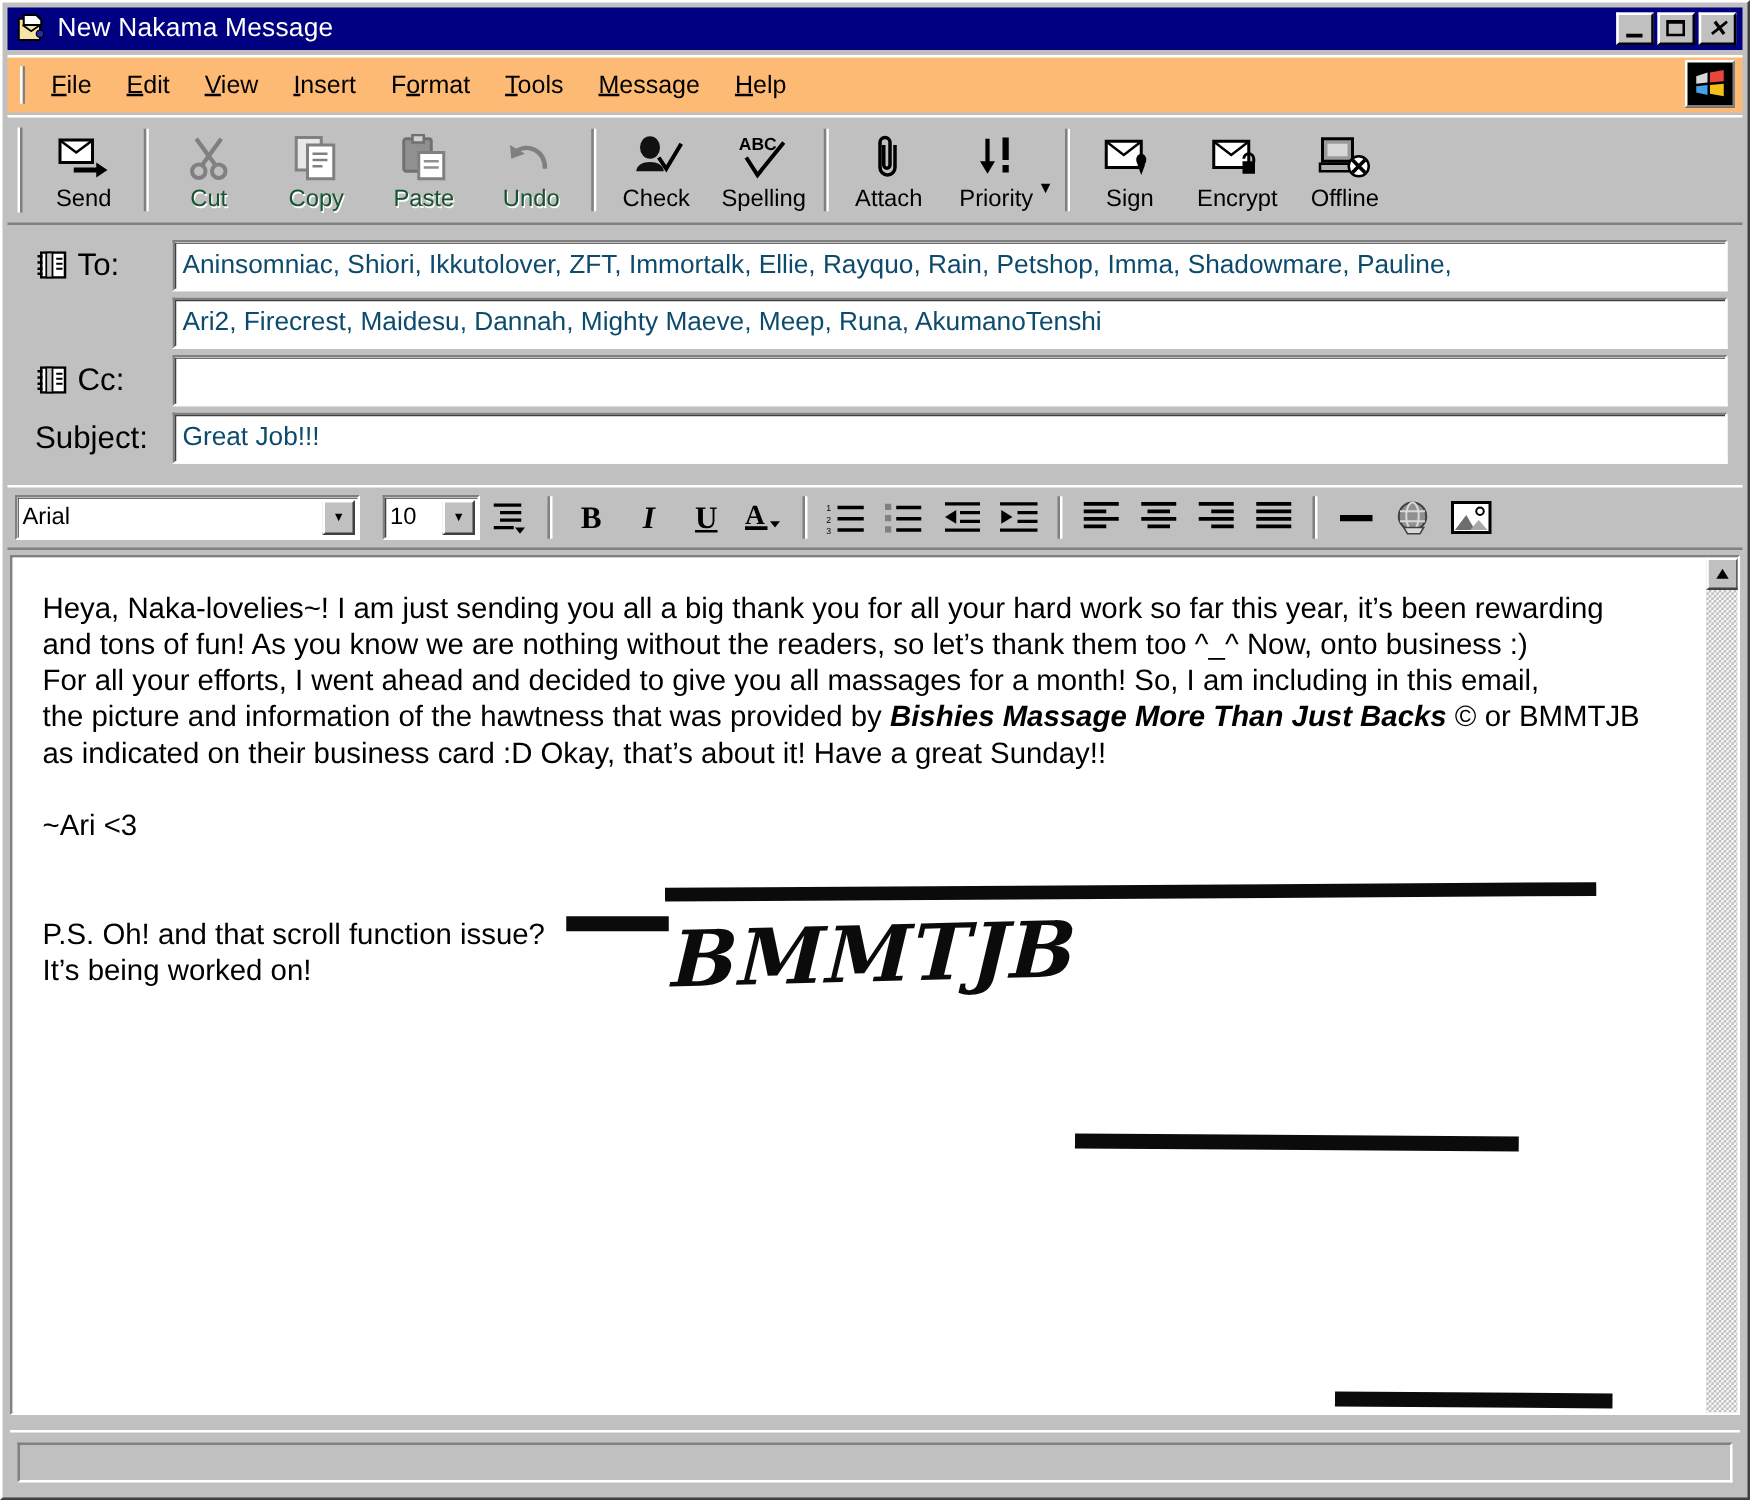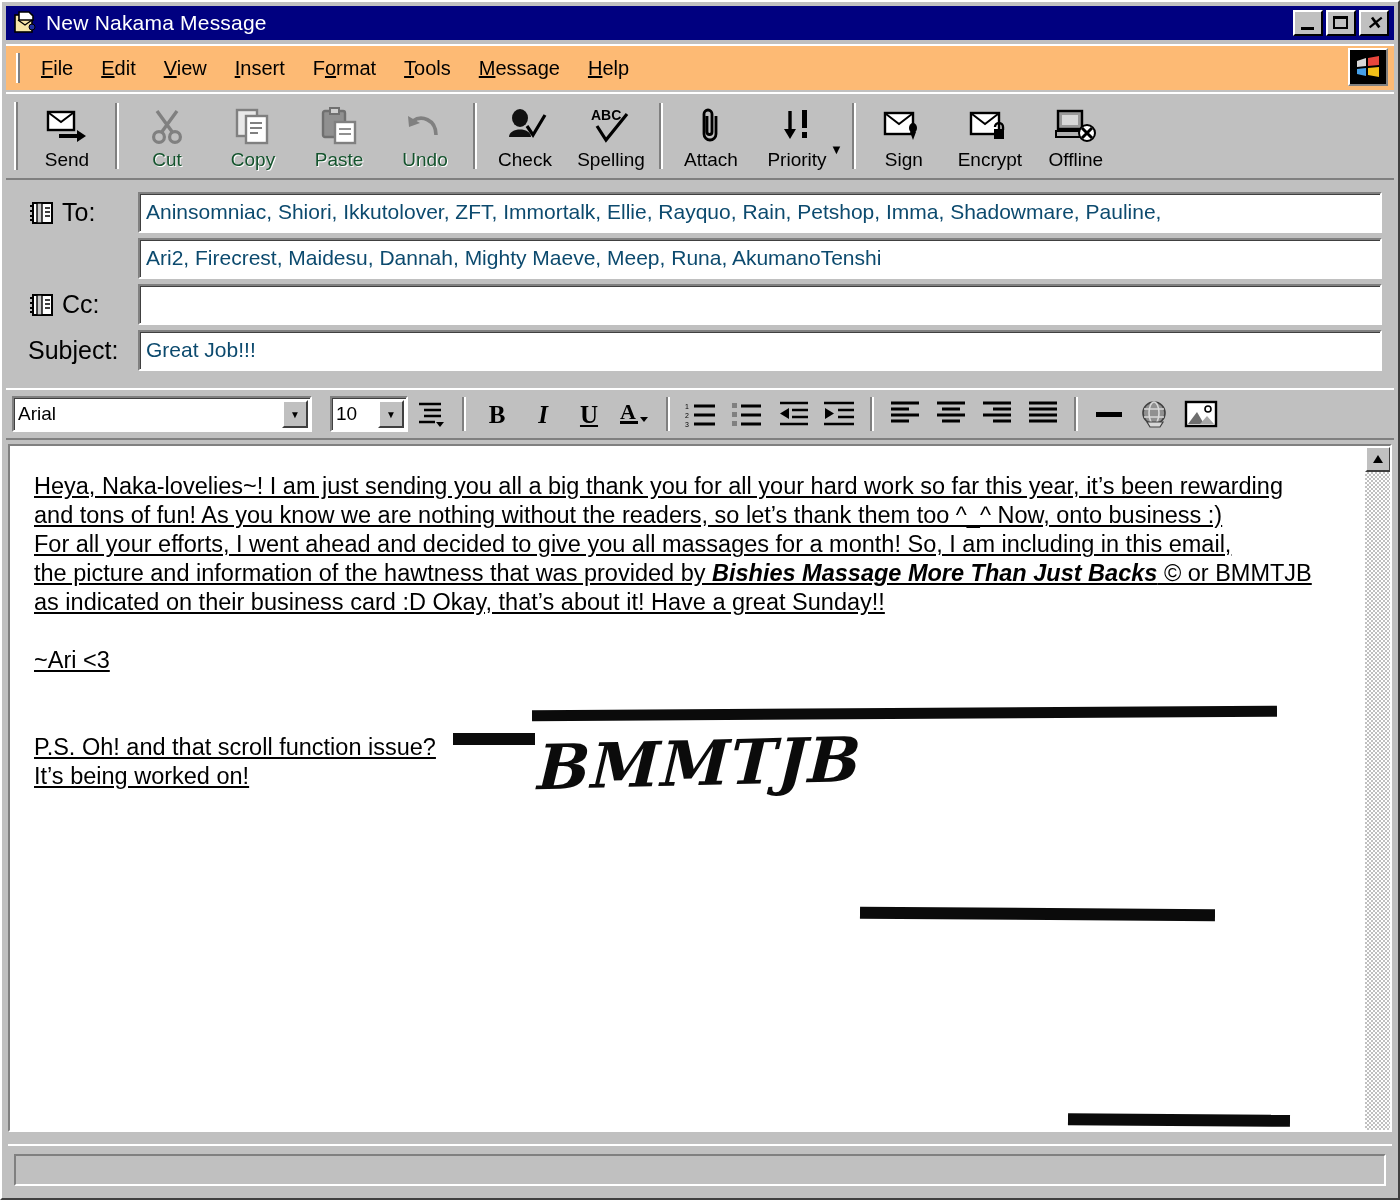--- a/index.html
+++ b/index.html
@@ -145,21 +145,21 @@
   }
   .combo .val { flex: 1 1 auto; white-space: nowrap; }
   .combo .arrow {
     width: 26px; height: 28px; margin: 0 2px;
     background: #c0c0c0;
     border: 2px solid #ffffff; border-right-color:#404040; border-bottom-color:#404040;
     display: flex; align-items: center; justify-content: center;
     font-size: 10px; color:#000;
     flex: 0 0 auto;
   }
-  .combo-font { width: 300px; }
+  .combo-font { width: 276px; }
   .combo-size { width: 78px; margin-left: 18px; }
   .fmt-sep { width:2px; height:34px; margin:0 8px;
     border-left:2px solid #808080; border-right:2px solid #ffffff; }
   .fmt-btn { width: 46px; height: 40px; display:flex; align-items:center; justify-content:center; }
   .fmt-btn .t { font-size: 25px; color: #000; line-height: 1; }
 
   
   .editor-wrap {
     position: absolute; left: 6px; top: 442px; right: 6px; bottom: 66px;
     border: 2px solid #808080;
@@ -167,21 +167,21 @@
     box-shadow: inset 1px 1px 0 #404040;
     background: #ffffff;
     overflow: hidden;
   }
   .editor {
     position: absolute; left: 0; top: 0; right: 26px; bottom: 0;
     background: #ffffff; overflow: hidden;
   }
   .body-text {
     padding: 26px 20px 0 24px;
-    font-size: 23.5px; line-height: 29px; color: #000; text-decoration: underline;
+    font-size: 23.5px; line-height: 29px; color: #000;
   }
   .body-text p { margin: 0; }
   .body-text .blank { height: 29px; }
   .body-text b i, .body-text .bi { font-weight: bold; font-style: italic; text-align: right; }
 
   
   .vscroll {
     position: absolute; right: 0; top: 0; width: 26px; bottom: 0;
     background: #c0c0c0;
     background-image:

